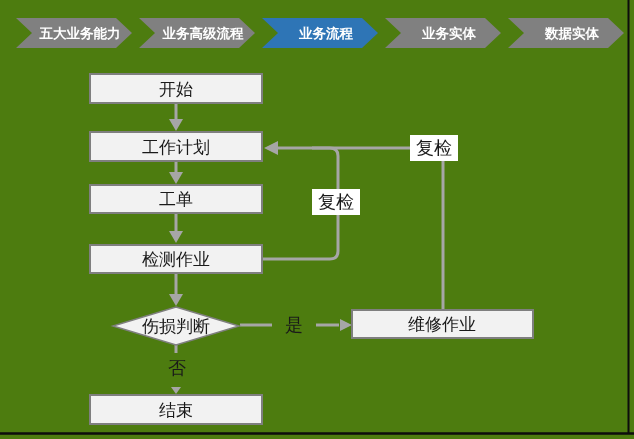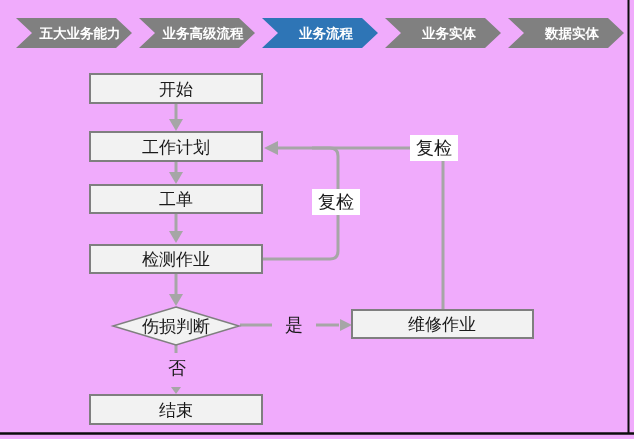--- a/index.html
+++ b/index.html
@@ -5,21 +5,21 @@
   html, body {
     margin: 0;
     padding: 0;
     background: #ffffff;
     font-family: "Liberation Sans", sans-serif;
   }
   #screen {
     position: relative;
     width: 634px;
     height: 439px;
-    background: #f0abfc;
+    background: #4d7c0f;
     overflow: hidden;
   }
   svg { display: block; }
   .nav-text {
     font-family: "Liberation Sans", sans-serif;
     font-size: 13.5px;
     font-weight: bold;
     fill: #ffffff;
   }
   .node-text {

